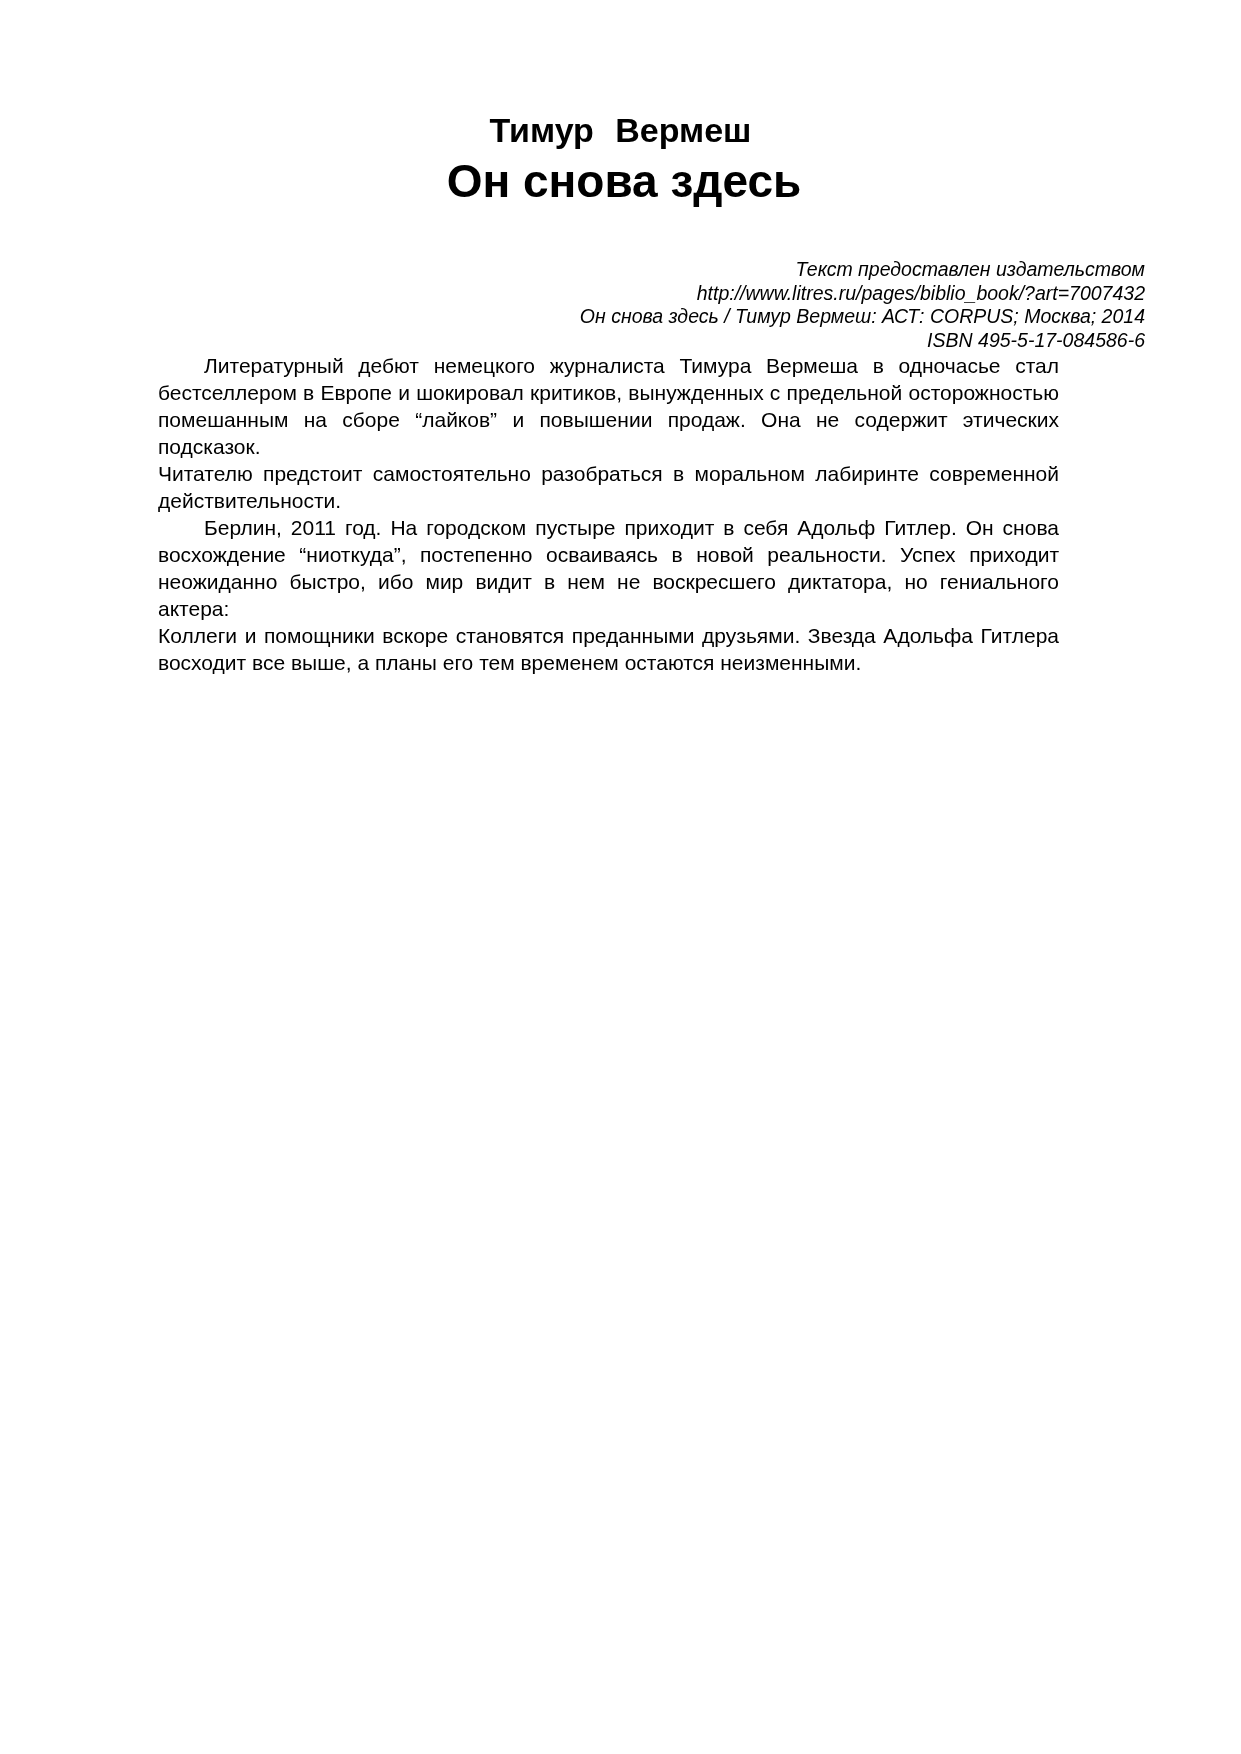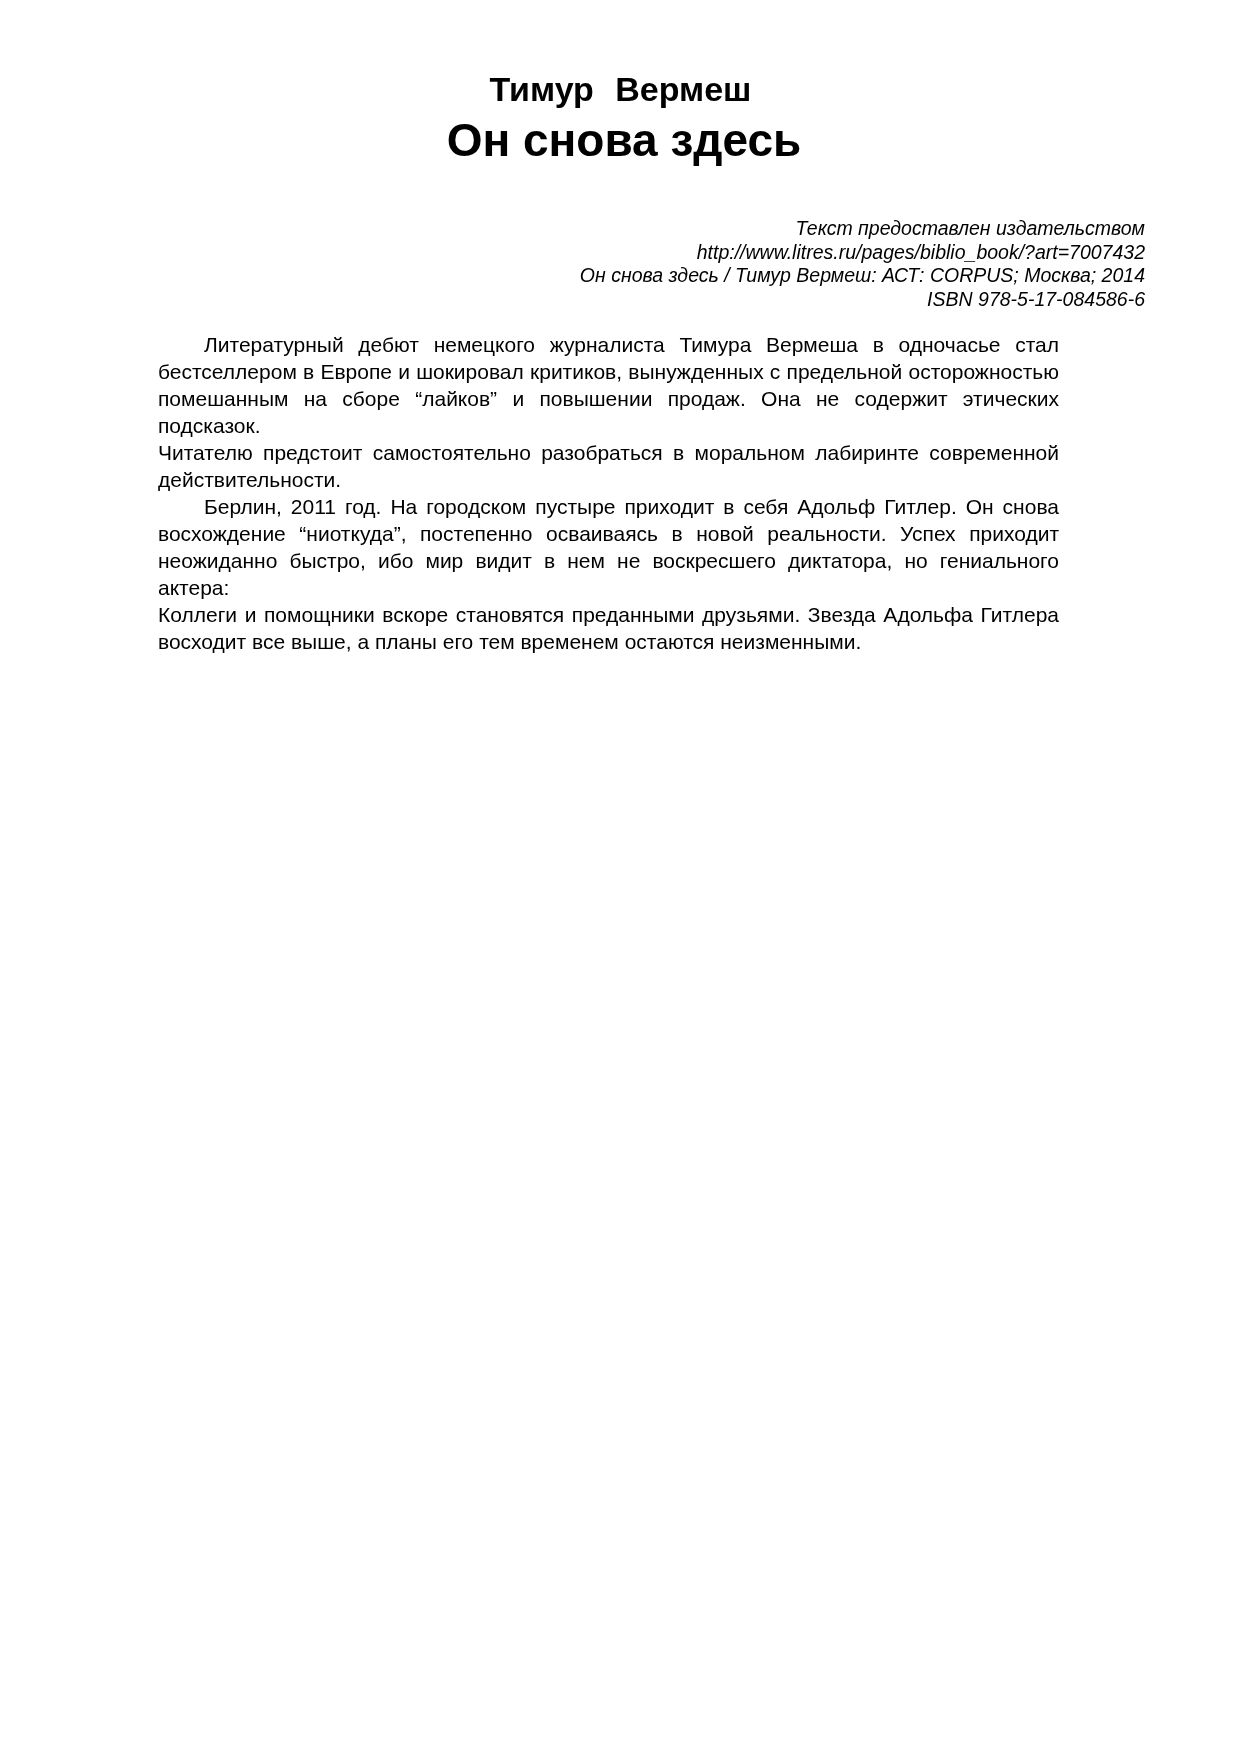--- a/index.html
+++ b/index.html
@@ -6,21 +6,21 @@
   .page {
     position: relative;
     width: 1241px;
     height: 1754px;
     background: #ffffff;
     color: #000000;
     font-family: "Liberation Sans", "DejaVu Sans", sans-serif;
     overflow: hidden;
   }
   .title-block {
-    padding-top: 69px;
+    padding-top: 110px;
     text-align: center;
   }
   .author {
     font-size: 34px;
     font-weight: bold;
     line-height: 40px;
     word-spacing: 0.35em;
   }
   .book-title {
     margin: 4px 0 0 7px;
@@ -40,21 +40,20 @@
     margin: 46px 0 6px 0;
     text-align: center;
     font-size: 30px;
     line-height: 34px;
     font-weight: bold;
   }
   .annotation-body {
     padding: 0 182px 0 158px;
     font-size: 21px;
     line-height: 27px;
-    margin-top: 20px;
   }
   .para { margin: 0; }
   .jline {
     text-align: justify;
     text-align-last: justify;
     white-space: normal;
   }
   .jline.line-first { text-indent: 46px; }
   .jline.line-last { text-align-last: left; }
 </style>
@@ -65,21 +64,21 @@
 
   <header class="title-block">
     <div class="author">Тимур Вермеш</div>
     <h1 class="book-title">Он снова здесь</h1>
   </header>
 
   <div class="imprint">
       <div class="imprint-line">Текст предоставлен издательством</div>
       <div class="imprint-line">http://www.litres.ru/pages/biblio_book/?art=7007432</div>
       <div class="imprint-line">Он снова здесь / Тимур Вермеш: АСТ: CORPUS; Москва; 2014</div>
-      <div class="imprint-line">ISBN 978-5-17-084586-6</div>
+      <div class="imprint-line">ISBN 495-5-17-084586-6</div>
     </div>
 
 
   <section class="annotation-body">
       <div class="para">
         <div class="jline line-first">Литературный дебют немецкого журналиста Тимура Вермеша в одночасье стал</div>
         <div class="jline">бестселлером в Европе и шокировал критиков, вынужденных с предельной осторожностью</div>
         <div class="jline">помешанным на сборе “лайков” и повышении продаж. Она не содержит этических подсказок.</div>
         <div class="jline">Читателю предстоит самостоятельно разобраться в моральном лабиринте современной</div>
         <div class="jline line-last">действительности.</div>

